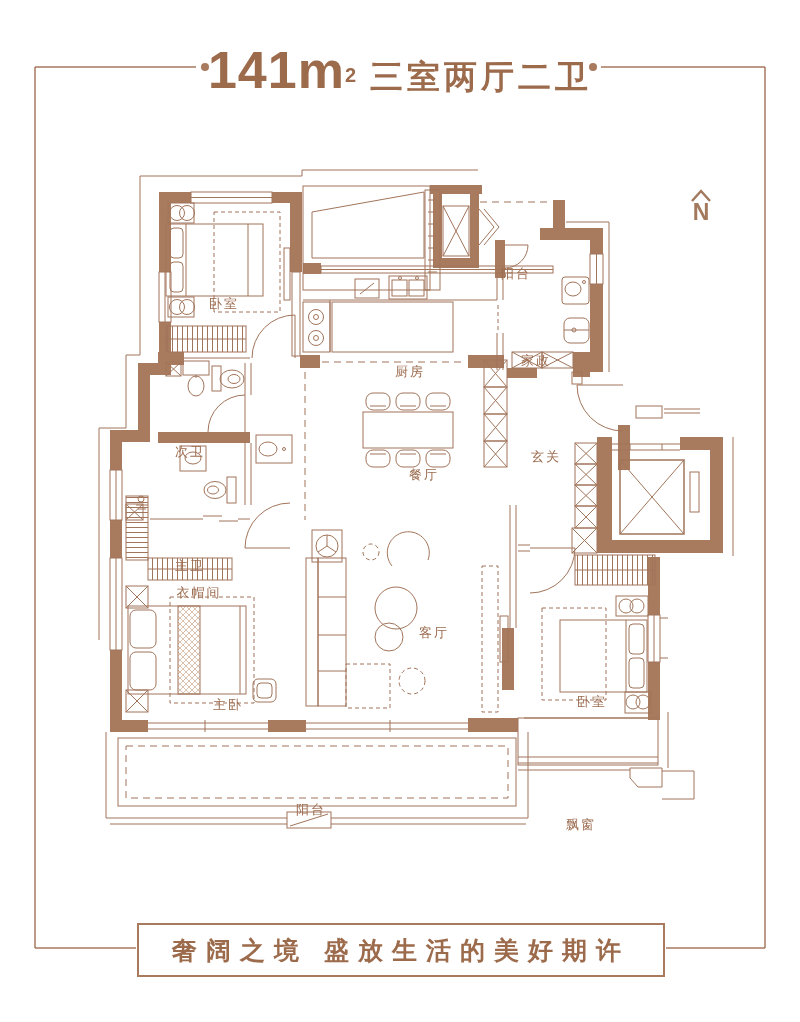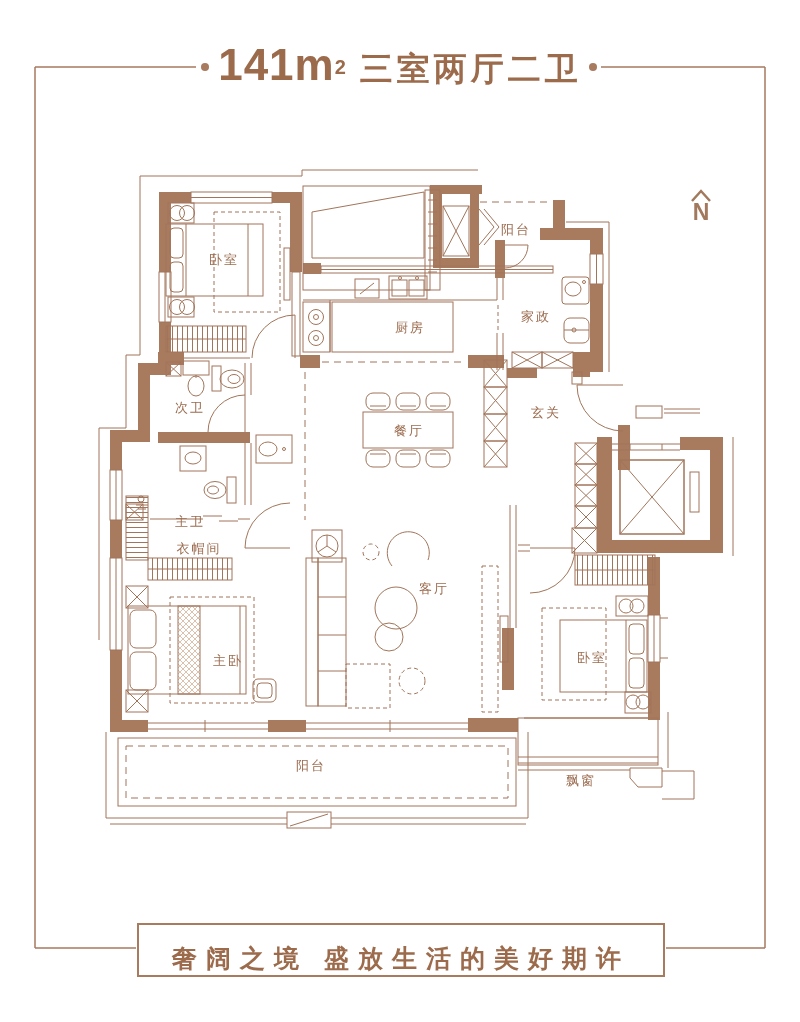--- a/index.html
+++ b/index.html
@@ -1,29 +1,29 @@
 <!DOCTYPE html>
 <html><head>
 <meta charset="utf-8">
 <style>
   html,body{margin:0;padding:0;background:#ffffff;}
   #page{position:relative;width:800px;height:1022px;background:#fff;overflow:hidden;
         font-family:"Liberation Sans","DejaVu Sans",sans-serif;}
   #plan-svg{position:absolute;left:0;top:0;width:800px;height:1022px;}
   .room-label{position:absolute;transform:translate(-50%,-50%);color:#9B6B4E;
-        font-size:13px;letter-spacing:2px;white-space:nowrap;}
+        font-size:13px;letter-spacing:2px;white-space:nowrap;margin-top:44px;}
   #title{position:absolute;left:0;right:0;top:40px;text-align:center;color:#9C6B4C;
         font-weight:bold;}
-  #title .num{font-size:44px;letter-spacing:1px;}
+  #title .num{font-size:52px;letter-spacing:1px;}
   #title sup{font-size:20px;}
   #title .sub{font-size:33px;letter-spacing:4px;margin-left:14px;}
   #north-label{position:absolute;left:701px;top:212px;transform:translate(-50%,-50%);
         color:#A3795D;font-size:23px;font-weight:bold;}
   #tagline-box{position:absolute;left:137px;top:923px;width:528px;height:54px;
-        border:2px solid #A87A5E;background:#fff;display:flex;align-items:flex-end;
+        border:2px solid #A87A5E;background:#fff;display:flex;align-items:center;
         justify-content:center;box-sizing:border-box;}
   #tagline-box span{color:#9C6B4C;font-size:25px;letter-spacing:9px;font-weight:bold;
         white-space:nowrap;}
 </style>
 </head>
 <body>
 
 <div id="page">
 
 <svg id="plan-svg" viewBox="0 0 800 1022">
@@ -352,21 +352,21 @@
     <span class="num">141m</span><sup>2</sup><span class="sub">三室两厅二卫</span>
   </div>
 
   <div id="north-label">N</div>
 
   <div class="room-label" style="left:224px;top:260px">卧室</div>
   <div class="room-label" style="left:516px;top:230px">阳台</div>
   <div class="room-label" style="left:410px;top:328px">厨房</div>
   <div class="room-label" style="left:536px;top:317px">家政</div>
   <div class="room-label" style="left:190px;top:408px">次卫</div>
-  <div class="room-label" style="left:409px;top:431px">餐厅</div>
+  <div class="room-label" style="left:424px;top:431px">餐厅</div>
   <div class="room-label" style="left:546px;top:413px">玄关</div>
   <div class="room-label" style="left:190px;top:522px">主卫</div>
   <div class="room-label" style="left:199px;top:549px">衣帽间</div>
   <div class="room-label" style="left:434px;top:589px">客厅</div>
   <div class="room-label" style="left:228px;top:661px">主卧</div>
   <div class="room-label" style="left:592px;top:658px">卧室</div>
   <div class="room-label" style="left:581px;top:781px">飘窗</div>
   <div class="room-label" style="left:311px;top:766px">阳台</div>
 
   <div id="tagline-box">

